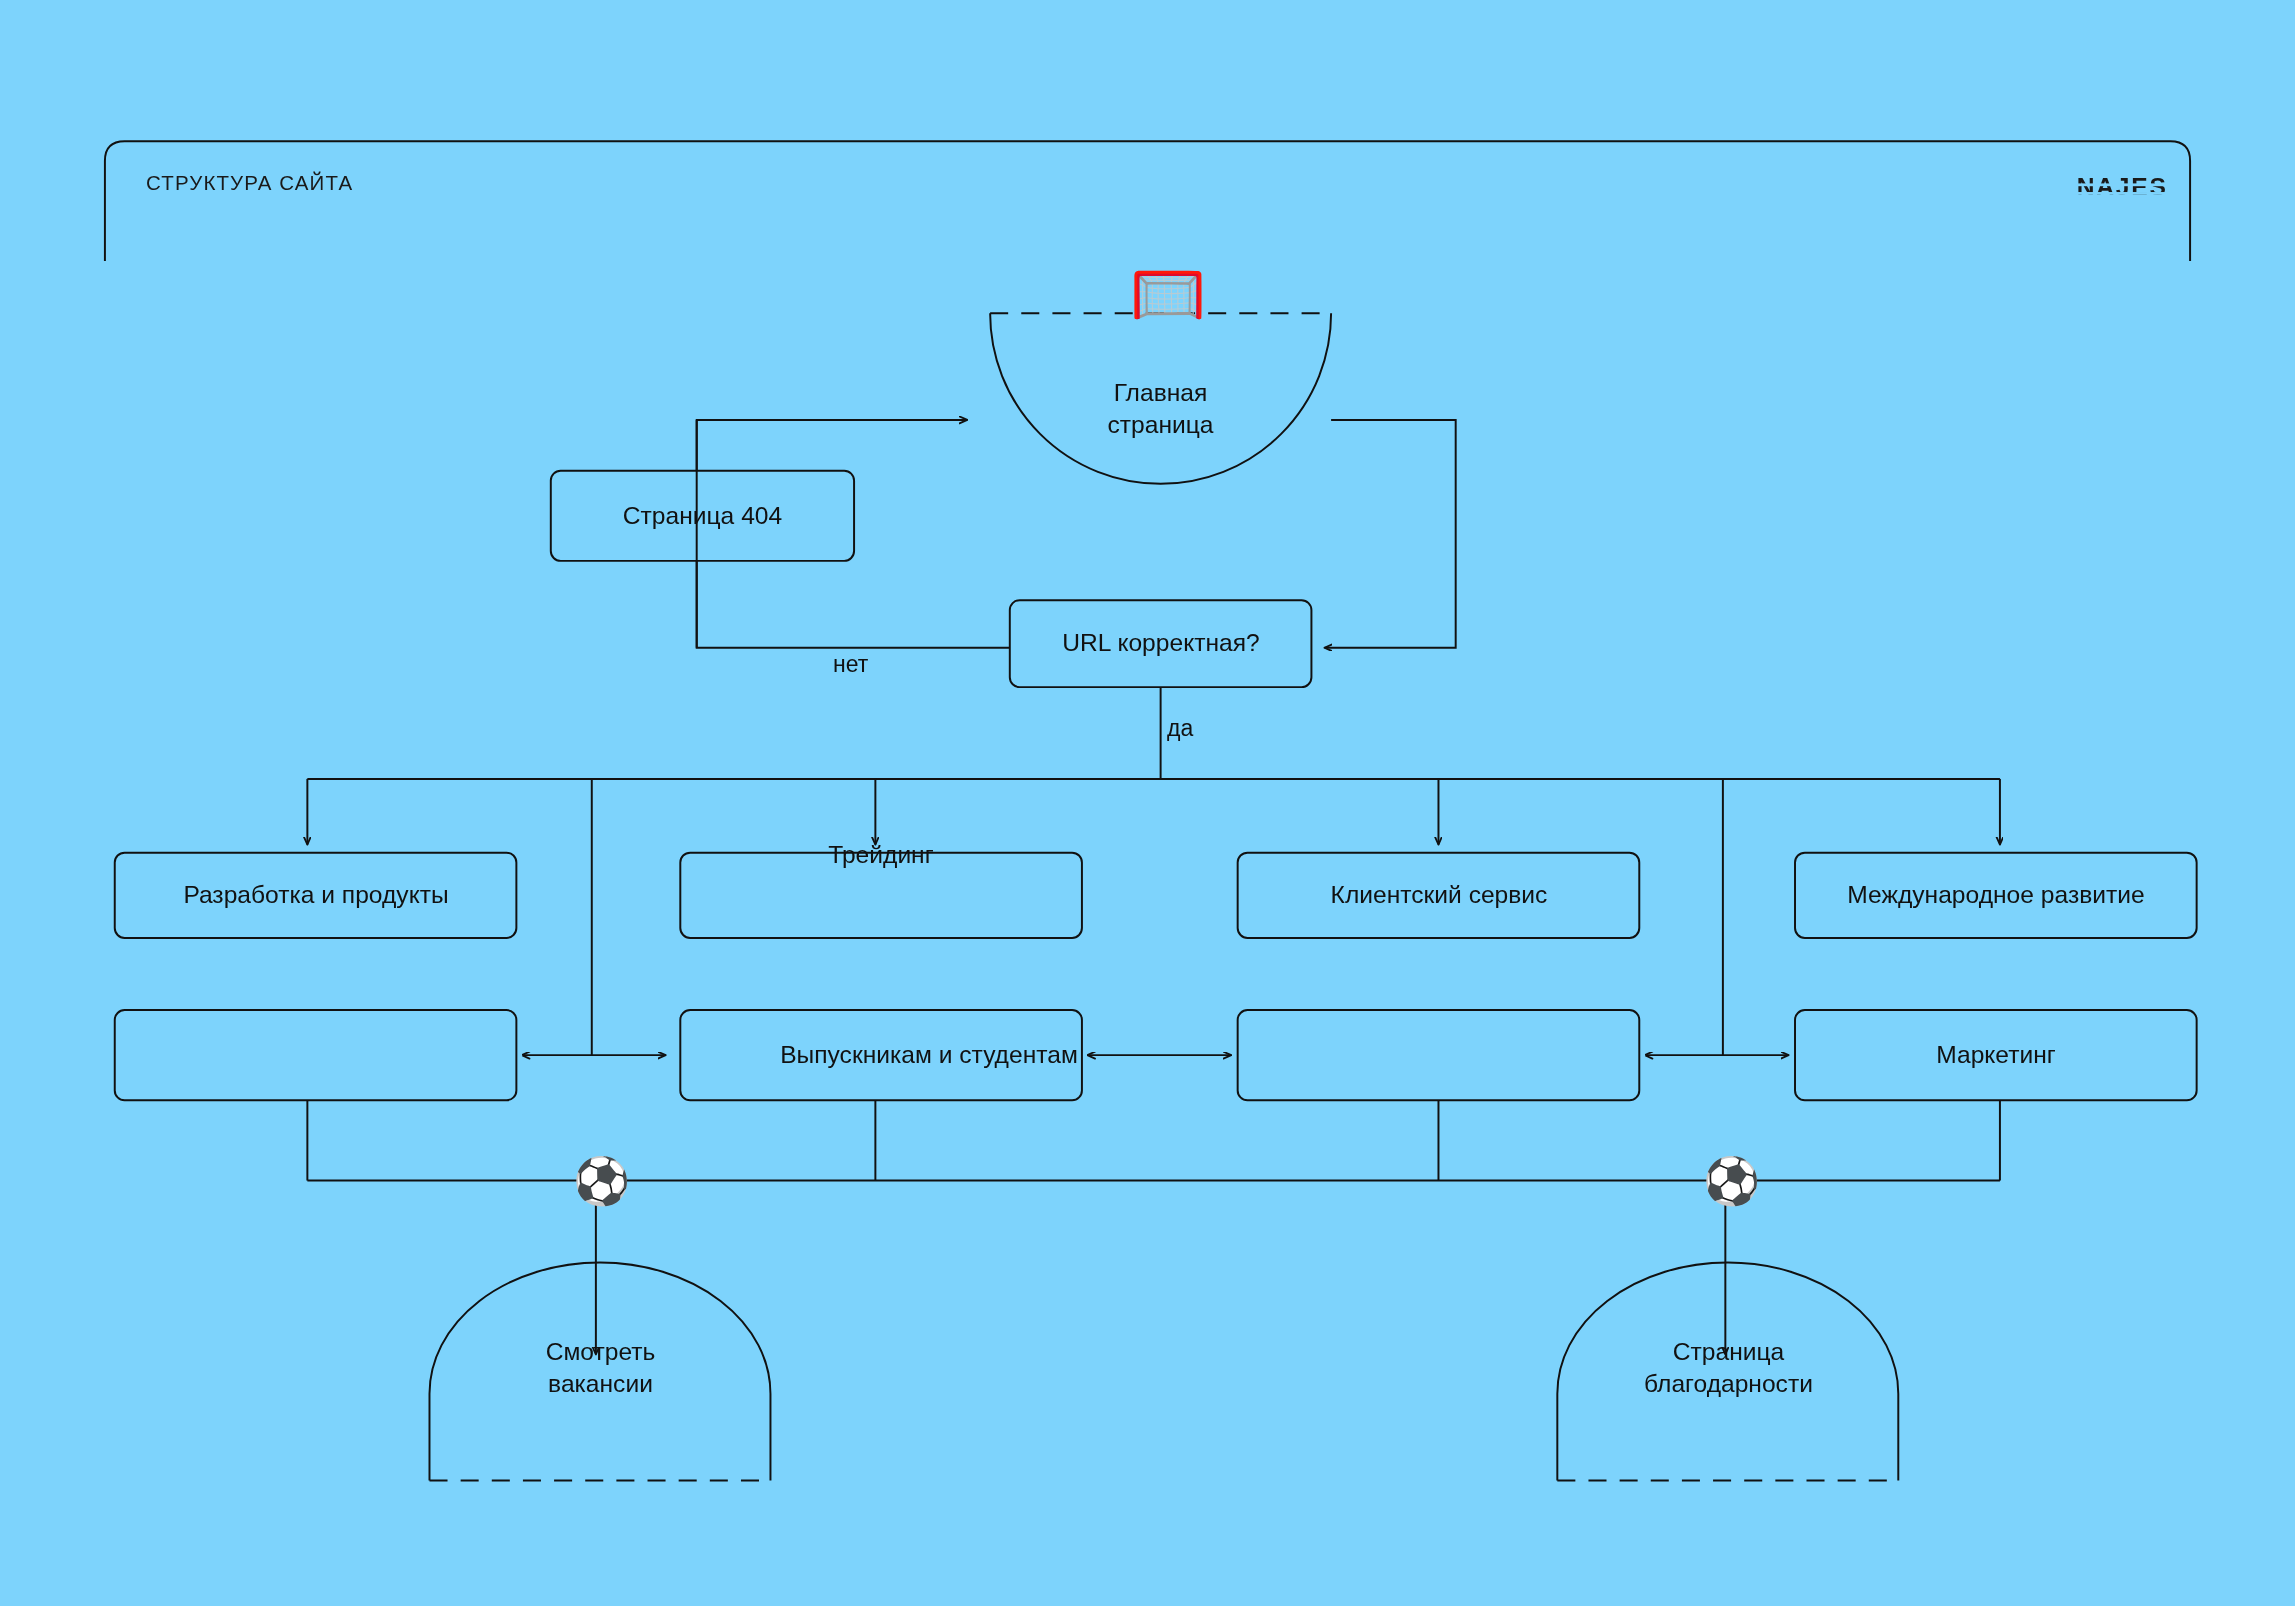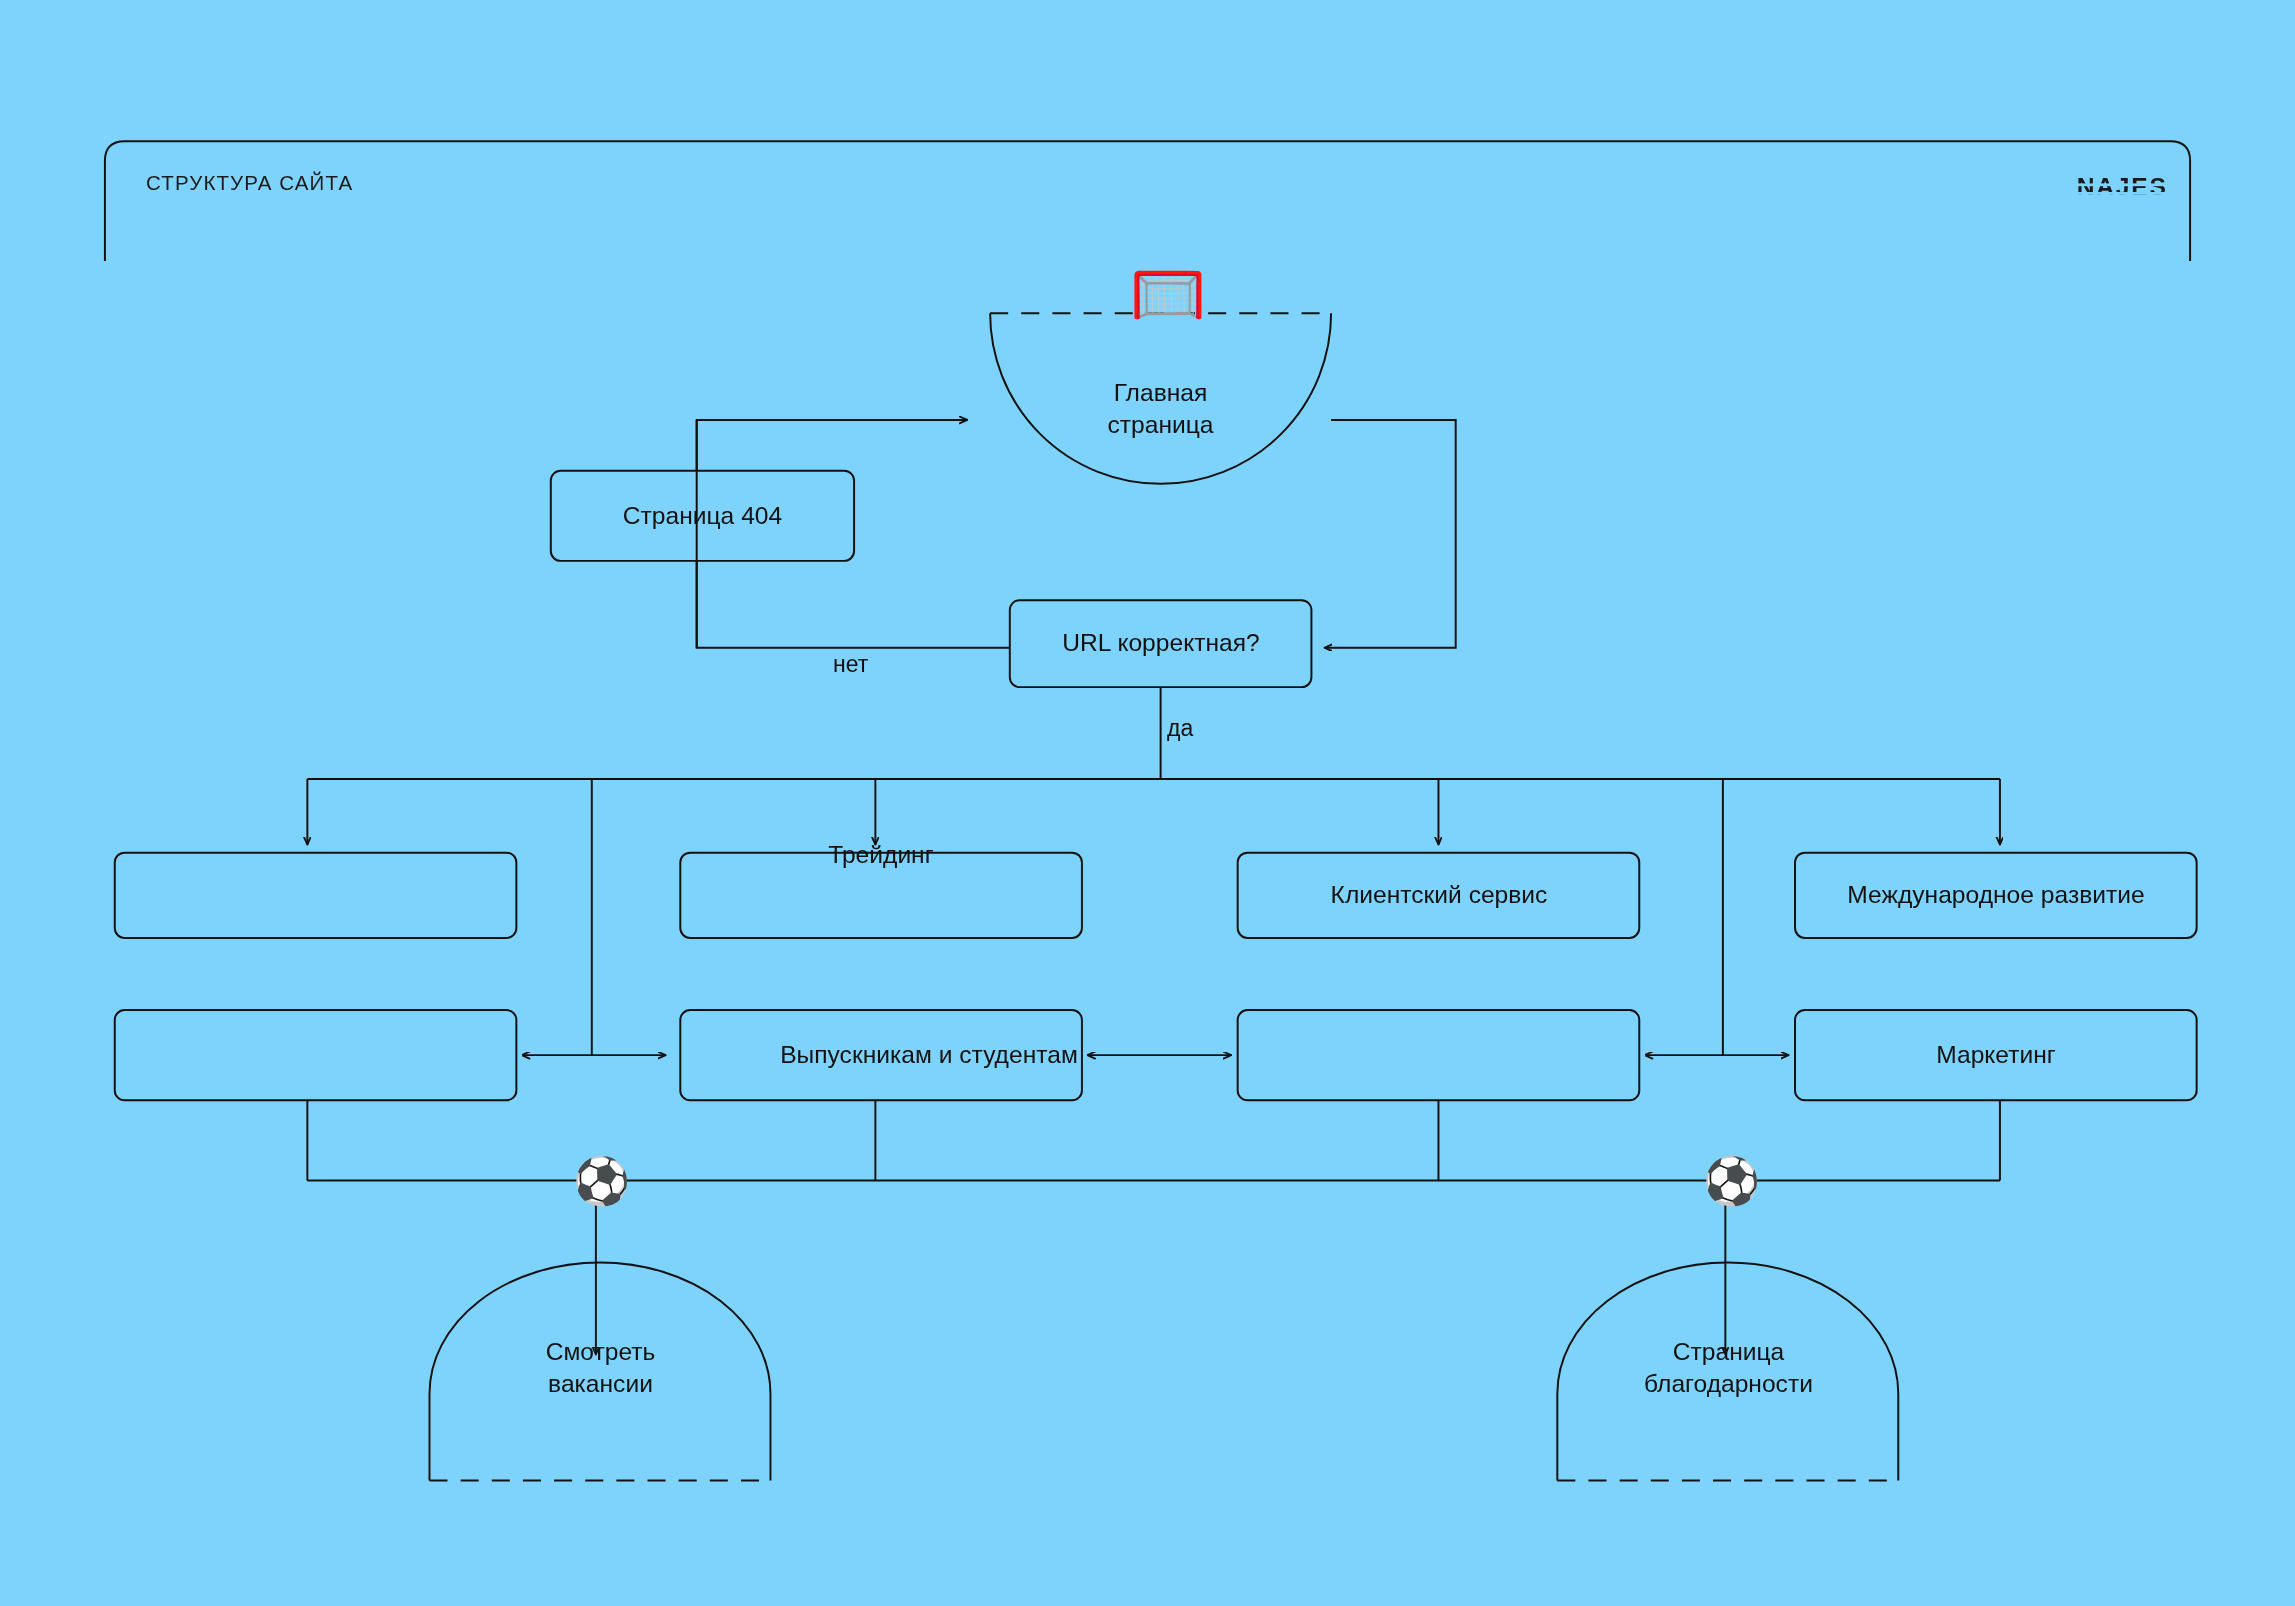--- a/index.html
+++ b/index.html
@@ -239,20 +239,21 @@
   <div class="emoji emoji-ball" style="left:573px; top:1158px; width:46px;">⚽</div>
   <div class="emoji emoji-ball" style="left:1703px; top:1158px; width:46px;">⚽</div>
 
   <div class="node-label" style="left:990px; top:364px; width:341px; height:90px;">Главная
 страница</div>
 
   <div class="node-label" style="left:551px; top:471px; width:303px; height:90px;">Страница 404</div>
 
   <div class="node-label" style="left:1010px; top:600px; width:302px; height:87px;">URL корректная?</div>
 
+  <div class="node-label" style="left:115px; top:853px; width:402px; height:85px;">Разработка и продукты</div>
   <div class="node-label" style="left:680px; top:813px; width:402px; height:85px;border-radius:32px;">Трейдинг</div>
   <div class="node-label" style="left:1238px; top:853px; width:402px; height:85px;">Клиентский сервис</div>
   <div class="node-label" style="left:1795px; top:853px; width:402px; height:85px;">Международное развитие</div>
 
   <div class="node-label" style="left:680px; top:1010px; width:402px; height:90px;padding-left:48px;">Выпускникам и студентам</div>
   <div class="node-label" style="left:1795px; top:1010px; width:402px; height:90px;">Маркетинг</div>
 
   <div class="node-label" style="left:430px; top:1323px; width:341px; height:90px;">Смотреть
 вакансии</div>
   <div class="node-label" style="left:1558px; top:1323px; width:341px; height:90px;">Страница

